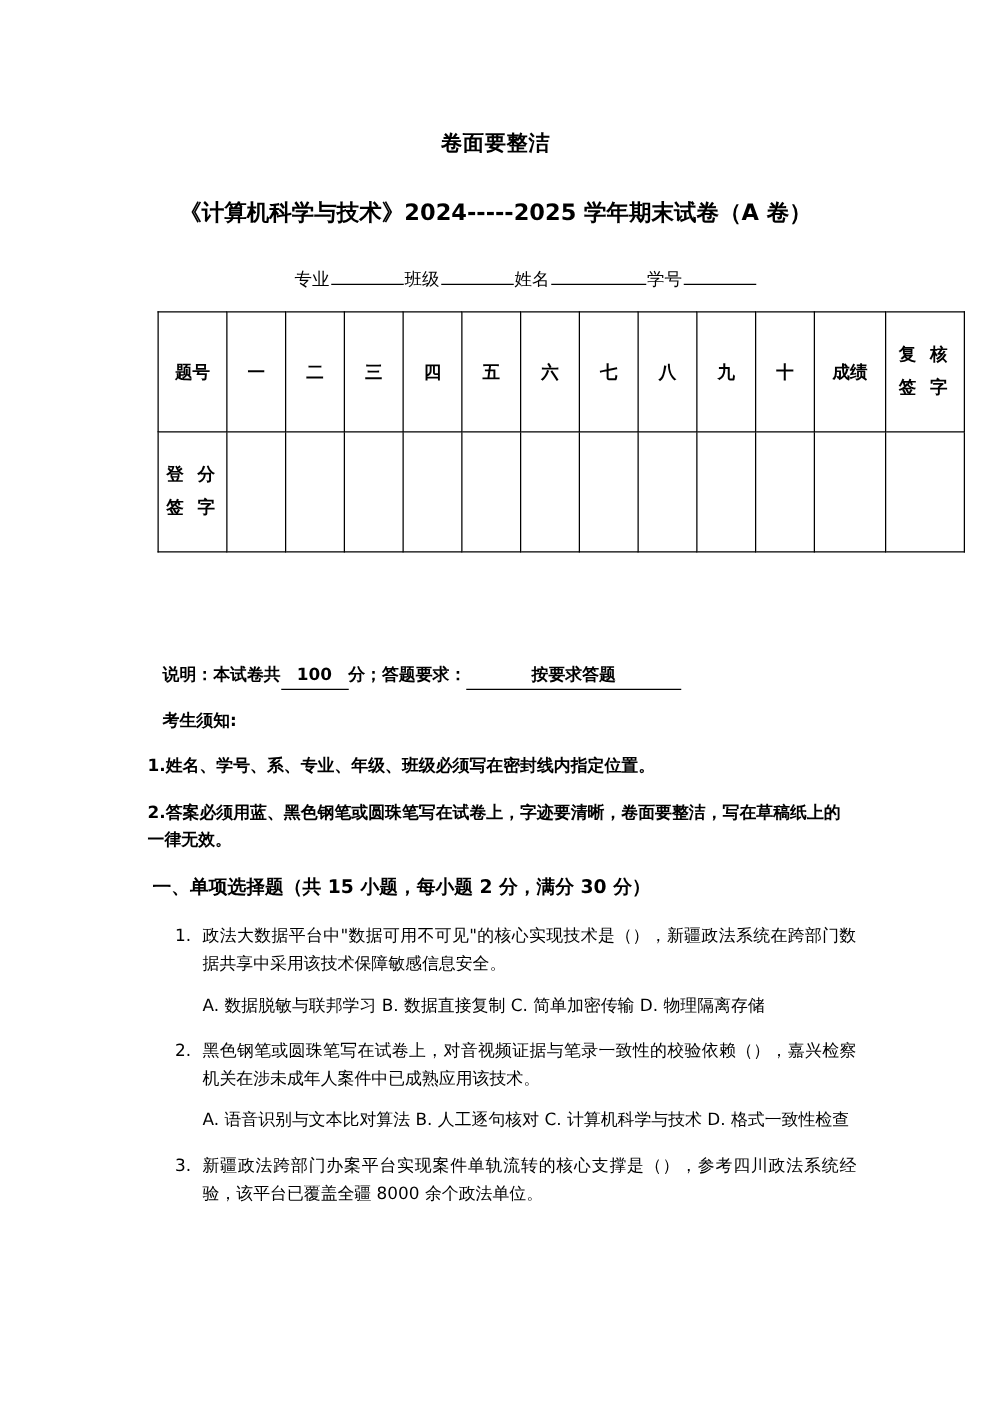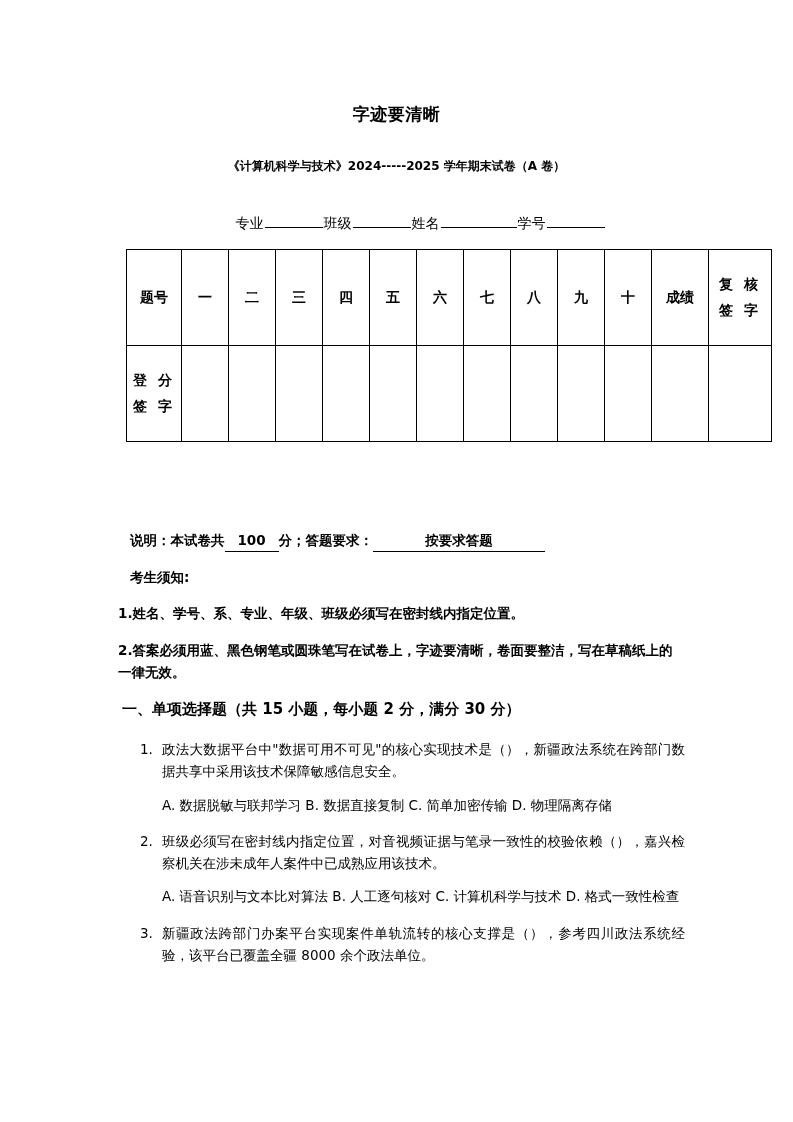--- a/index.html
+++ b/index.html
@@ -33,21 +33,21 @@
     font-size: 17px;
     font-weight: bold;
     letter-spacing: 0.5px;
     font-family: "DejaVu Sans", "Liberation Sans", sans-serif;
   }
   .exam-title {
     position: absolute;
     left: 0; top: 158px;
     width: 793px;
     text-align: center;
-    font-size: 12px;
+    font-size: 18px;
     font-weight: bold;
     letter-spacing: 0px;
     font-family: "DejaVu Sans", "Liberation Sans", sans-serif;
   }
 
   
   .info-line {
     position: absolute;
     left: 0; top: 212px;
     width: 793px;
@@ -166,21 +166,21 @@
     margin-left: 22px;
     line-height: 1.65;
     text-align: justify;
   }
 </style>
 </head>
 <body>
 
 <div class="page">
 
-  <div class="school-title">字迹要清晰</div>
+  <div class="school-title">卷面要整洁</div>
 
   <div class="exam-title">《计算机科学与技术》2024-----2025 学年期末试卷（A 卷）</div>
 
   <div class="info-line">
     <span class="lbl">专业</span><span class="blank b-major"></span><span class="lbl">班级</span><span class="blank b-class"></span><span class="lbl">姓名</span><span class="blank b-name"></span><span class="lbl">学号</span><span class="blank b-sid"></span>
   </div>
 
   <table class="score-table">
     <tbody>
       <tr class="r-head">
@@ -239,21 +239,21 @@
       <div class="q-body">
         <span class="q-num">1.</span>
         <span class="q-text">政法大数据平台中"数据可用不可见"的核心实现技术是（），新疆政法系统在跨部门数据共享中采用该技术保障敏感信息安全。</span>
       </div>
       <div class="q-options">A. 数据脱敏与联邦学习  B. 数据直接复制  C. 简单加密传输  D. 物理隔离存储</div>
     </div>
 
     <div class="question">
       <div class="q-body">
         <span class="q-num">2.</span>
-        <span class="q-text">班级必须写在密封线内指定位置，对音视频证据与笔录一致性的校验依赖（），嘉兴检察机关在涉未成年人案件中已成熟应用该技术。</span>
+        <span class="q-text">黑色钢笔或圆珠笔写在试卷上，对音视频证据与笔录一致性的校验依赖（），嘉兴检察机关在涉未成年人案件中已成熟应用该技术。</span>
       </div>
       <div class="q-options">A. 语音识别与文本比对算法  B. 人工逐句核对  C. 计算机科学与技术  D. 格式一致性检查</div>
     </div>
 
     <div class="question">
       <div class="q-body">
         <span class="q-num">3.</span>
         <span class="q-text">新疆政法跨部门办案平台实现案件单轨流转的核心支撑是（），参考四川政法系统经验，该平台已覆盖全疆 8000 余个政法单位。</span>
       </div>
     </div>

